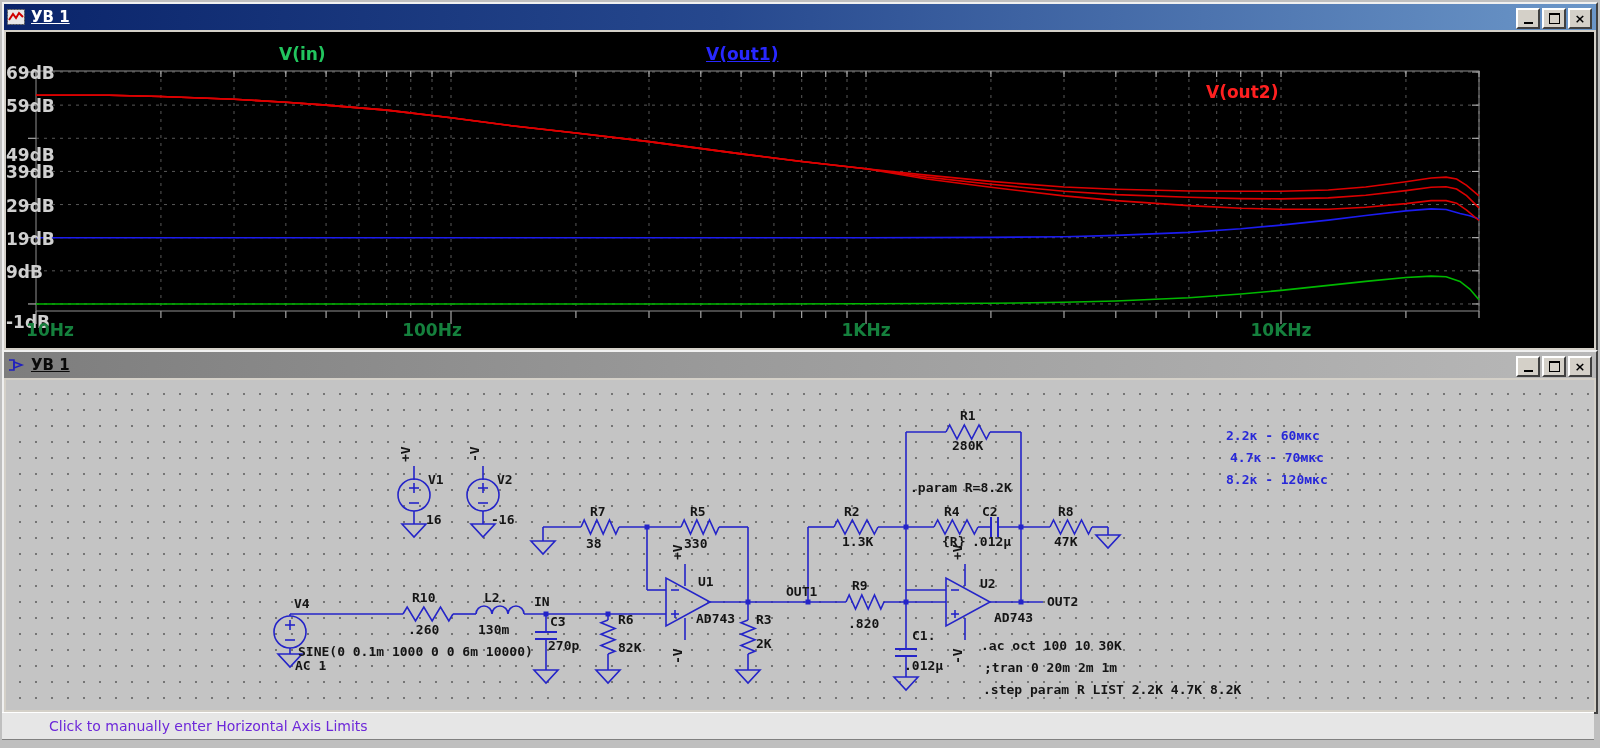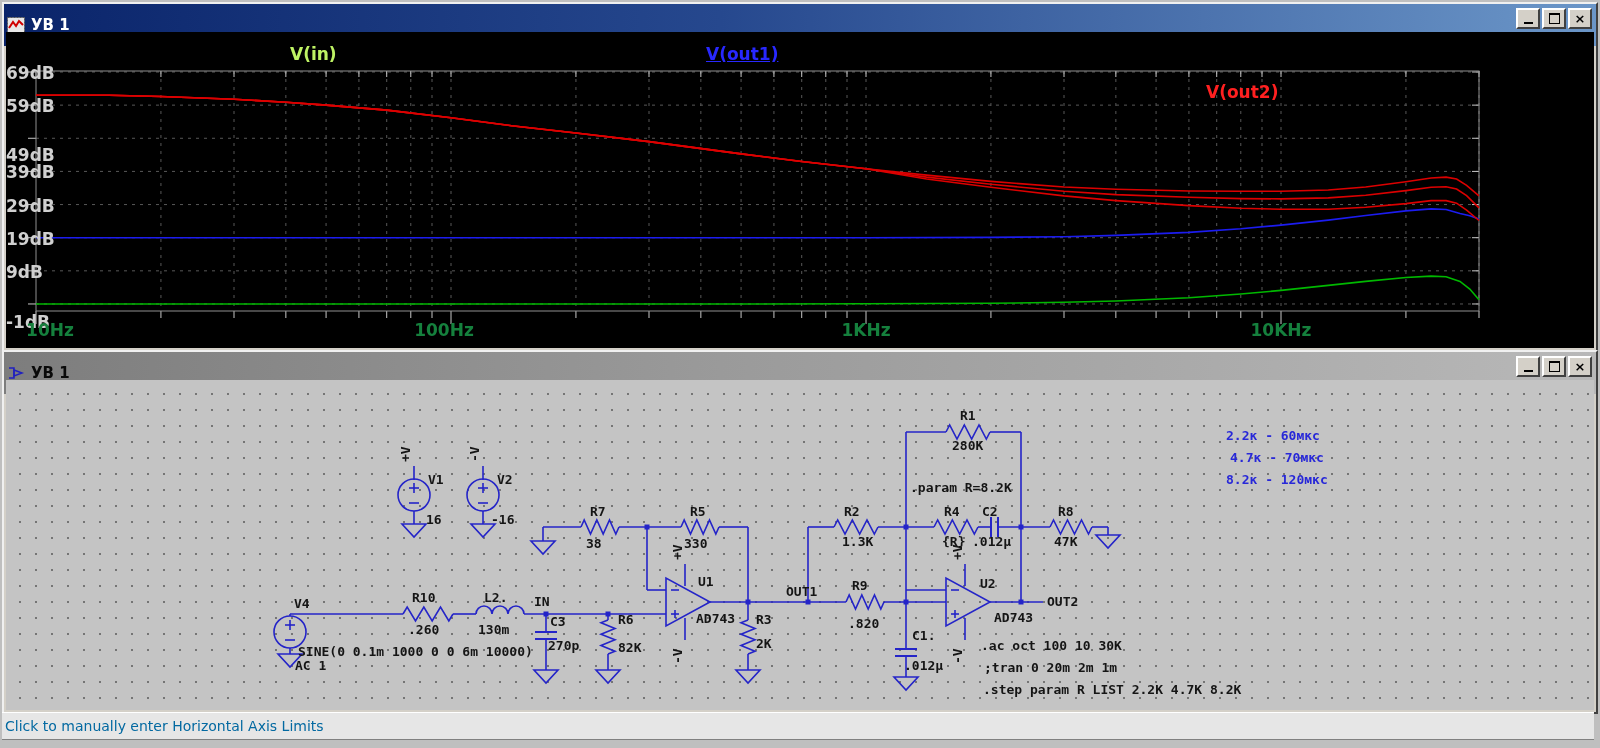--- a/index.html
+++ b/index.html
@@ -1,39 +1,39 @@
 <!DOCTYPE html>
 <html><head>
 <meta charset="utf-8">
 <style>
   html,body{margin:0;padding:0;}
   body{width:1600px;height:748px;background:#bfbfbf;font-family:"Liberation Sans",sans-serif;position:relative;overflow:hidden;}
   .win{position:absolute;left:2px;width:1592px;background:#d4d0c8;border:2px solid;border-color:#f0f0f0 #404040 #404040 #f0f0f0;}
   #win1{top:2px;height:346px;}
   #win2{top:350px;height:360px;}
-  .tbar{height:26px;display:flex;align-items:center;padding:8px 3px;position:relative;}
+  .tbar{height:26px;display:flex;align-items:center;padding:0 3px;position:relative;text-decoration:underline;}
   .tbar.active{background:linear-gradient(90deg,#0a246a 0%,#26488e 45%,#6b96c8 100%);color:#fff;}
   .tbar.inactive{background:linear-gradient(90deg,#7d7d7d 0%,#9a9a9a 45%,#b8b8b8 100%);color:#0a0a0a;}
   .ttext{font-weight:bold;font-size:15px;margin-left:6px;font-family:"DejaVu Sans",sans-serif;}
   .wicon{width:18px;height:16px;display:inline-flex;align-items:center;justify-content:center;}
   .tbtns{position:absolute;right:4px;top:4px;display:flex;gap:2px;}
   .wbtn{width:20px;height:17px;background:#d4d0c8;border:2px solid;border-color:#fff #404040 #404040 #fff;display:flex;align-items:center;justify-content:center;}
   .glyph-min{width:9px;height:2px;background:#000;margin-top:9px;}
   .glyph-max{width:9px;height:8px;border:1px solid #000;border-top:2px solid #000;}
   .glyph-x{font:bold 13px "DejaVu Sans",sans-serif;color:#000;line-height:13px;}
   .plot-client{position:absolute;left:2px;right:2px;top:28px;bottom:2px;background:#000;overflow:hidden;}
   .plot-client svg{position:absolute;left:0;top:0;}
   .leg{position:absolute;top:12px;font:bold 17px "DejaVu Sans",sans-serif;}
   .ylab{position:absolute;left:0;width:20px;text-align:center;font:bold 17px "DejaVu Sans",sans-serif;color:#d0d0d0;}
   .xlab{position:absolute;transform:translateX(-50%);font:bold 17px "DejaVu Sans",sans-serif;color:#15803d;top:288px;}
   .schem-client{position:absolute;left:2px;right:2px;top:28px;bottom:2px;background:#c4c4c4;
      background-image:radial-gradient(circle,#757575 1px,transparent 1.3px);background-size:16px 16px;background-position:6px 6px;overflow:hidden;}
   .schem-client svg{position:absolute;left:0;top:0;width:100%;height:100%;}
   #statusbar{position:absolute;left:2px;top:712px;width:1592px;height:26px;background:#e6e6e6;border-top:1px solid #ffffff;border-bottom:1px solid #808080;display:flex;align-items:center;}
-  #statusbar span{font:14px "DejaVu Sans",sans-serif;color:#0369a1;padding-left:3px;}
+  #statusbar span{font:14px "DejaVu Sans",sans-serif;color:#6d28d9;padding-left:3px;margin-left:44px;}
   text.sk{font:bold 13px "DejaVu Sans Mono",monospace;fill:#151515;}
   text.sb{font:bold 13px "DejaVu Sans Mono",monospace;fill:#2828d8;}
 </style>
 </head>
 <body>
 
 <div id="screen">
 
   <div class="win" id="win1">
     <div class="tbar active">
@@ -171,33 +171,33 @@
           <line x1="1473.00532070866" y1="39" x2="1473.00532070866" y2="279" stroke="#585858" stroke-dasharray="3 5"></line>
           <line x1="1473.00532070866" y1="279" x2="1473.00532070866" y2="286" stroke="#c8c8c8"></line>
           <line x1="1473.00532070866" y1="39" x2="1473.00532070866" y2="45" stroke="#c8c8c8"></line>
           <rect x="30" y="39" width="1443.00532070866" height="240" fill="none" stroke="#909090"></rect>
           <path d="M30.0 272.0L735.1 272.0L860.0 271.8L984.9 271.3L1058.0 270.3L1109.9 269.0L1182.9 265.7L1234.8 262.0L1275.0 258.4L1322.3 253.4L1359.7 249.4L1399.9 245.5L1425.1 244.1L1440.1 244.8L1454.0 249.4L1463.8 257.1L1473.0 267.7" fill="none" stroke="#00b800" stroke-width="1.6"></path>
           <path d="M30.0 205.7L860.0 205.7L984.9 205.4L1058.0 204.7L1109.9 203.4L1182.9 200.4L1234.8 196.8L1275.0 193.1L1322.3 188.1L1359.7 183.5L1399.9 178.9L1425.1 176.9L1440.1 177.5L1454.0 181.5L1463.8 183.8L1473.0 187.1" fill="none" stroke="#1c1cf0" stroke-width="1.6"></path>
           <path d="M30.0 63.2L103.1 63.2L154.9 64.5L228.0 67.2L279.9 70.2L320.1 73.1L380.7 78.1L445.0 85.7L505.6 93.7L569.9 101.0L643.0 109.6L735.1 121.9L795.7 129.5L860.0 136.8L920.6 143.1L984.9 149.4L1058.0 155.0L1109.9 157.3L1182.9 159.0L1234.8 159.3L1275.0 159.3L1322.3 158.0L1359.7 155.0L1399.9 149.7L1425.1 146.0L1440.1 145.1L1450.6 147.0L1460.6 153.3L1473.0 163.9" fill="none" stroke="#dc0000" stroke-width="1.6"></path>
           <path d="M30.0 63.2L103.1 63.2L154.9 64.5L228.0 67.2L279.9 70.2L320.1 73.1L380.7 78.1L445.0 85.7L505.6 93.7L569.9 101.0L643.0 109.6L735.1 121.9L795.7 129.5L860.0 136.8L920.6 145.1L984.9 152.3L1058.0 159.3L1109.9 162.6L1182.9 165.3L1234.8 166.6L1275.0 166.9L1322.3 165.9L1359.7 163.3L1399.9 158.6L1425.1 155.3L1440.1 154.7L1450.6 157.0L1460.6 163.6L1473.0 175.9" fill="none" stroke="#dc0000" stroke-width="1.6"></path>
           <path d="M30.0 63.2L103.1 63.2L154.9 64.5L228.0 67.2L279.9 70.2L320.1 73.1L380.7 78.1L445.0 85.7L505.6 93.7L569.9 101.0L643.0 109.6L735.1 121.9L795.7 129.5L860.0 136.8L920.6 147.0L984.9 155.3L1058.0 163.9L1109.9 168.6L1182.9 173.6L1234.8 176.2L1275.0 177.2L1322.3 177.2L1359.7 175.2L1399.9 171.6L1425.1 168.6L1440.1 168.6L1450.6 171.2L1460.6 178.2L1473.0 188.5" fill="none" stroke="#dc0000" stroke-width="1.6"></path>
         </svg>
-      <span class="leg" style="left: 284px; color: #bef264;">V(in)</span>
+      <span class="leg" style="left: 273px; color: #22c55e;">V(in)</span>
       <span class="leg" style="left: 700px; color: rgb(40, 40, 255); text-decoration: underline;">V(out1)</span>
       <span class="leg" style="left: 1200px; color: rgb(255, 32, 32); margin-top: 38px;">V(out2)</span>
       <span class="ylab" style="top:31px">69dB</span>
       <span class="ylab" style="top:64px">59dB</span>
       <span class="ylab" style="top:113px">49dB</span>
       <span class="ylab" style="top:130px">39dB</span>
       <span class="ylab" style="top:164px">29dB</span>
       <span class="ylab" style="top:197px">19dB</span>
       <span class="ylab" style="top:230px">9dB</span>
       <span class="ylab" style="top:280px">-1dB</span>
       <span class="xlab" style="left:44px">10Hz</span>
-      <span class="xlab" style="left:438px">100Hz</span>
+      <span class="xlab" style="left:426px">100Hz</span>
       <span class="xlab" style="left:860px">1KHz</span>
       <span class="xlab" style="left:1275px">10KHz</span>
     </div>
   </div>
 
   <div class="win" id="win2">
     <div class="tbar inactive">
       <span class="wicon">
         <svg width="18" height="16">
             <polyline points="2,3 7,3 7,13 2,13" fill="none" stroke="#2020c0" stroke-width="1.5"></polyline>

